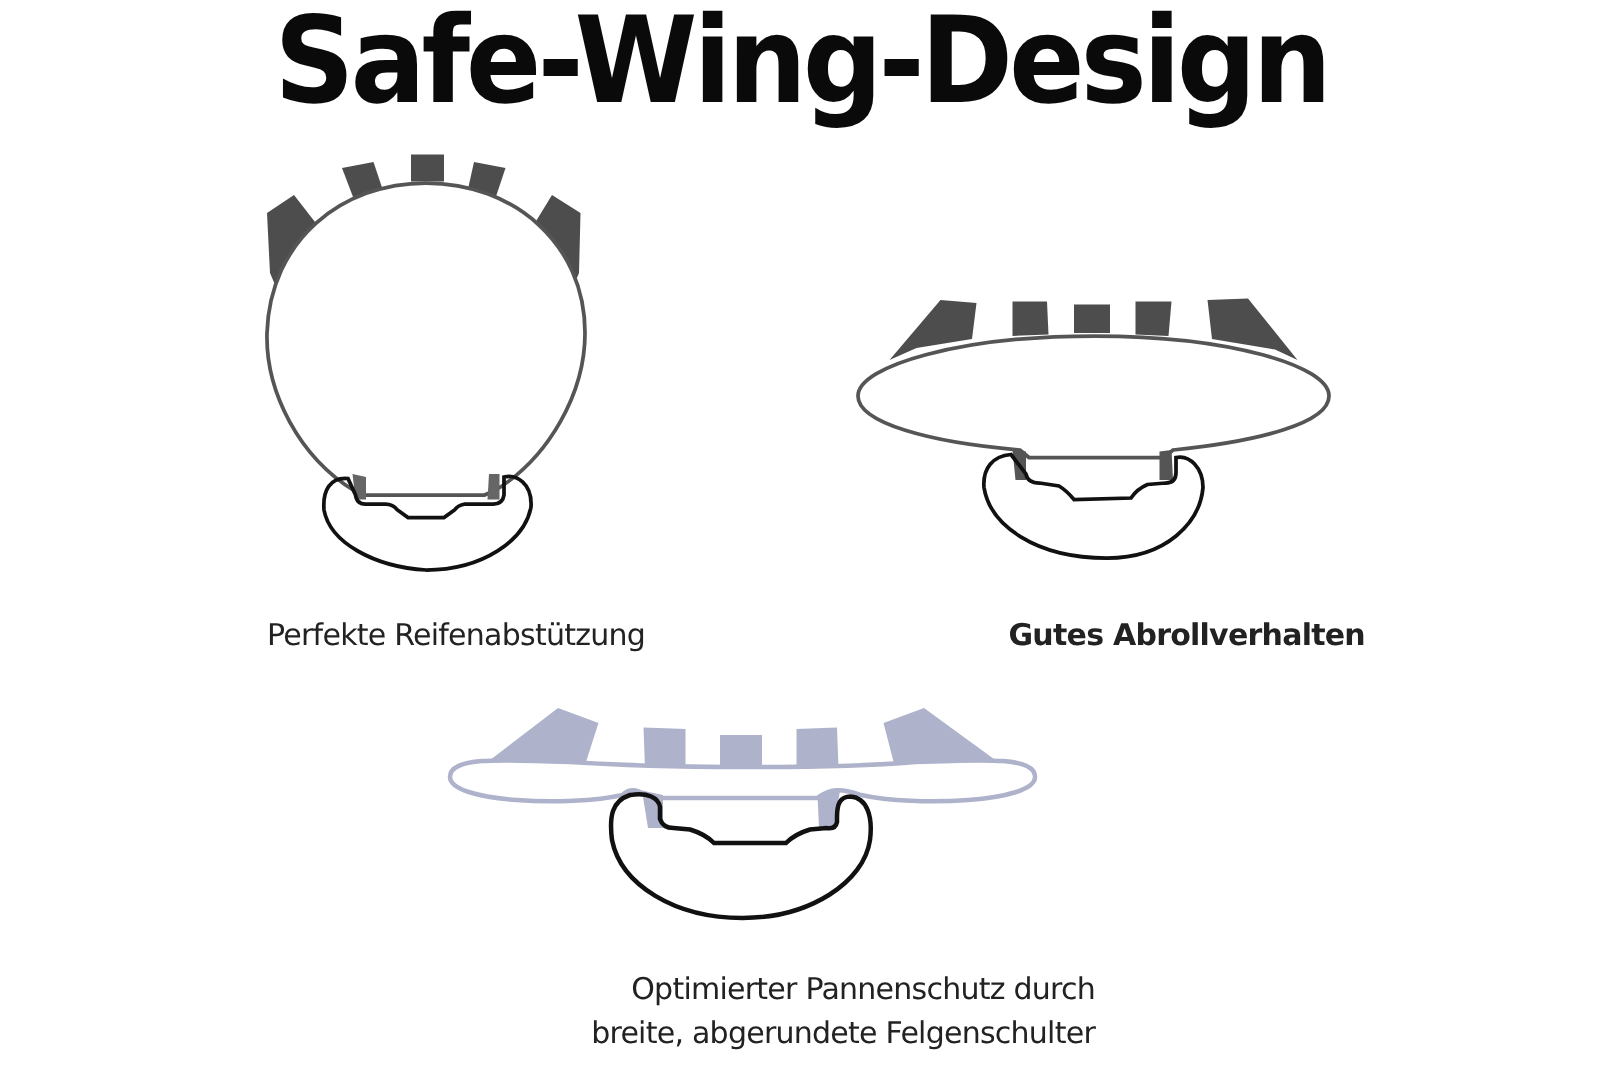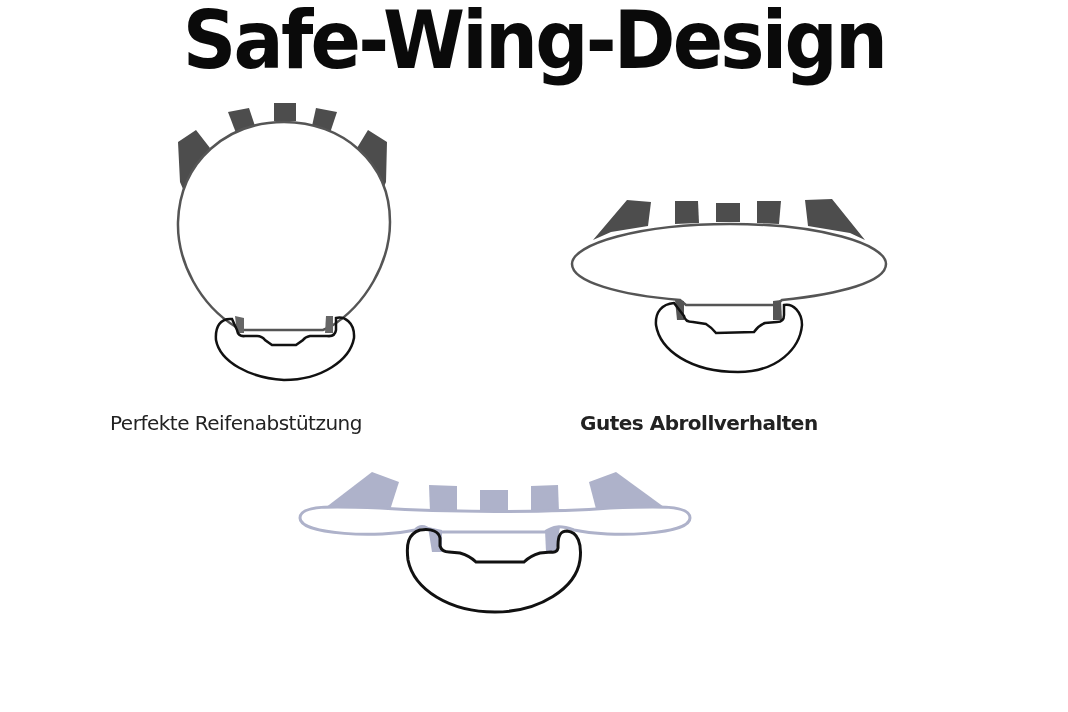--- a/index.html
+++ b/index.html
@@ -2,21 +2,21 @@
 <html><head>
   <meta charset="utf-8">
   <style>
     html, body { margin: 0; padding: 0; background: #ffffff; }
     body { width: 1068px; height: 712px; position: relative; overflow: hidden; font-family: "Liberation Sans", sans-serif; }
     .title {
       position: absolute; left: 0; right: 0; top: -6px; text-align: center;
       font-family: "DejaVu Sans", sans-serif; font-weight: bold; font-size: 80px;
       letter-spacing: -3px; color: #0a0a0a; transform: scaleX(0.93); transform-origin: 50% 0;
     }
-    .caption { position: absolute; font-family: "DejaVu Sans", sans-serif; font-size: 20px; color: #222; text-align: left; letter-spacing: -0.5px; }
+    .caption { position: absolute; font-family: "DejaVu Sans", sans-serif; font-size: 20px; color: #222; text-align: right; letter-spacing: -0.5px; }
     #cap1 { left: 110px; width: 320px; top: 411px; }
     #cap2 { left: 580px; width: 330px; top: 411px; font-weight: bold; }
     #cap3 { left: 270px; width: 460px; top: 645px; line-height: 29px; }
     svg.d { position: absolute; left: 0; top: 0; }
   </style>
 </head>
 <body>
 
 <div class="title">Safe-Wing-Design</div>
 
@@ -61,13 +61,15 @@
     <path fill="#ffffff" stroke="#aeb2ca" stroke-width="3" d="M415,530 C380,538 300,535 300,518 C300,505 330,506 380,508 C440,512 550,513 610,508 C660,506 690,505 690,518 C690,535 610,538 574,530 C560,525 553,526 545,532 L432,532 C426,526 420,525 415,530 Z"></path>
     <path fill="#aeb2ca" d="M428,527 L442,530 L442,552 L432,552 Z"></path>
     <path fill="#aeb2ca" d="M545,530 L560,527 L556,552 L546,552 Z"></path>
     <path fill="none" stroke="#111" stroke-width="3" d="M420,530 C408,534 406,544 408,560 C414,590 450,612 495,612 C540,612 576,588 580,560 C582,544 578,532 567,531 C560,531 558,536 558,545 L558,548 Q557,553 551,552 L540,553 Q530,556 524,562 L476,562 Q470,556 460,553 L449,552 Q442,552 440,546 L440,538 C439,532 432,528 420,530 Z"></path>
   </g>
 </svg>
 
 <div id="cap1" class="caption">Perfekte Reifenabstützung</div>
 <div id="cap2" class="caption">Gutes Abrollverhalten</div>
 <div id="cap3" class="caption">
+  <div>Optimierter Pannenschutz durch</div>
+  <div>breite, abgerundete Felgenschulter</div>
 </div>
 
 </body></html>

